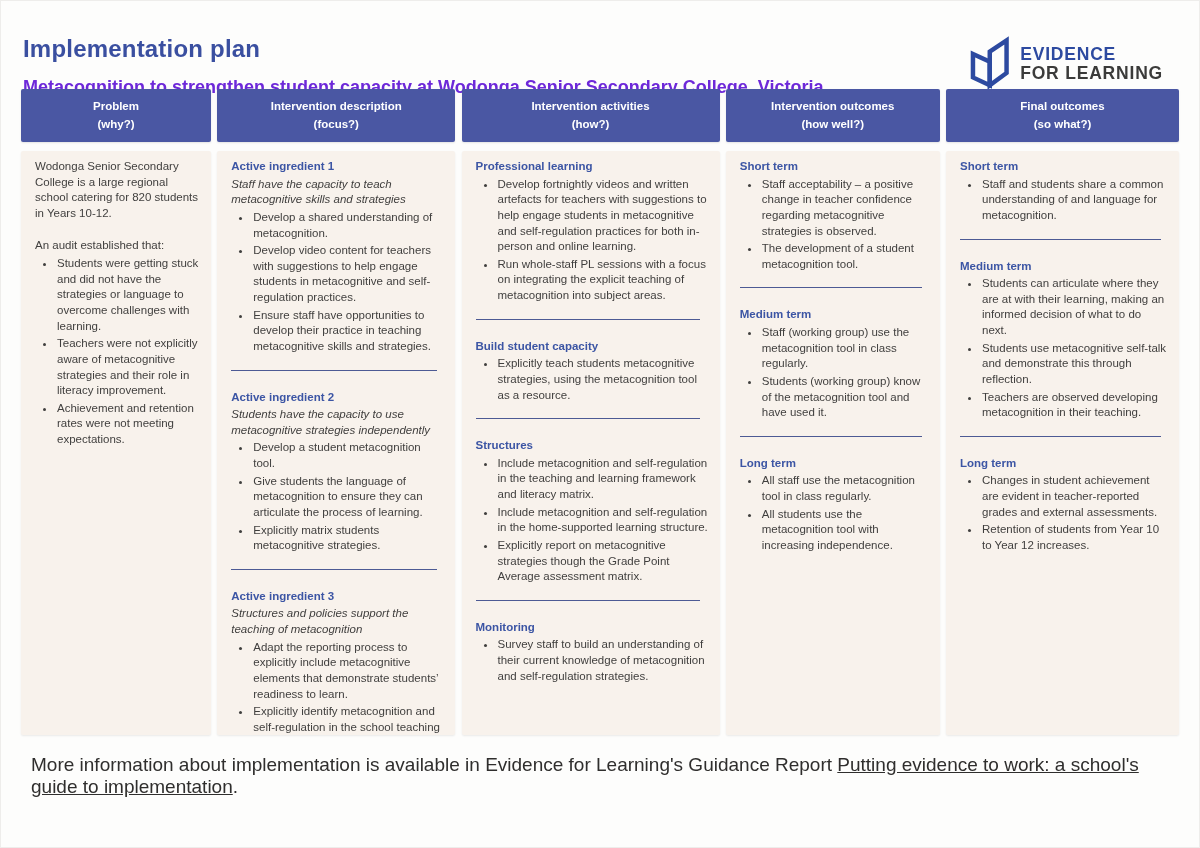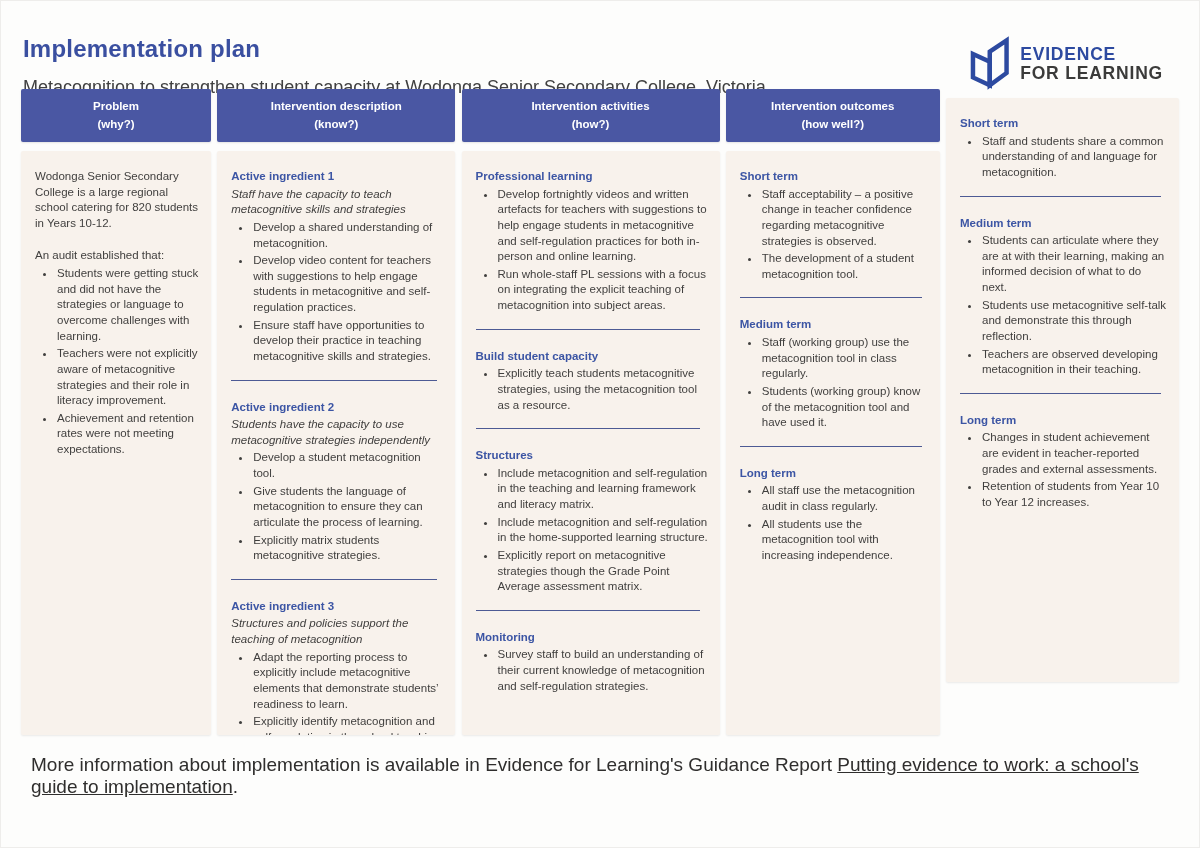--- a/index.html
+++ b/index.html
@@ -25,22 +25,22 @@
   }
   .page-title {
     font-size: 24px;
     font-weight: bold;
     color: #3a4fa0;
     letter-spacing: 0.2px;
   }
   .page-subtitle {
     margin-top: 14px;
     font-size: 18px;
-    font-weight: normal;
-    color: #404040;
+    font-weight: bold;
+    color: #6d28d9;
   }
   .logo { display: flex; align-items: center; gap: 0; margin-right: 4px; margin-top: -4px; }
   .logo svg { display: block; }
   .logo-text { line-height: 1.1; }
   .logo-line1 { font-size: 17.5px; font-weight: bold; letter-spacing: 0.8px; color: #2d4aa0; }
   .logo-line2 { font-size: 17.5px; font-weight: bold; letter-spacing: 0.8px; color: #3b3b3a; }
 
   
   .columns {
     display: flex;
@@ -71,21 +71,21 @@
     font-weight: bold;
     line-height: 1.55;
     text-align: center;
   }
 
   .panel {
     margin-top: 9px;
     height: 584px;
     background: #f8f2ec;
     border-radius: 2px;
-    padding: 18px 10px 12px 14px;
+    padding: 8px 10px 12px 14px;
     font-size: 11.5px;
     line-height: 1.36;
     color: #403f3e;
     overflow: hidden;
     box-shadow: 0 1px 2px rgba(0,0,0,0.08);
   }
 
   .para { margin: 0 0 16px 0; }
   .para + .bullets { margin-top: -13px; }
 
@@ -160,21 +160,21 @@
           <ul class="bullets">
             <li>Students were getting stuck and did not have the strategies or language to overcome challenges with learning.</li>
             <li>Teachers were not explicitly aware of metacognitive strategies and their role in literacy improvement.</li>
             <li>Achievement and retention rates were not meeting expectations.</li>
           </ul>
         </div>
       </section>
       <section class="column">
         <div class="band">
           <div class="band-title">Intervention description</div>
-          <div class="band-sub">(know?)</div>
+          <div class="band-sub">(focus?)</div>
         </div>
         <div class="panel">
           <div class="sec-heading">Active ingredient 1</div>
           <div class="sec-italic">Staff have the capacity to teach metacognitive skills and strategies</div>
           <ul class="bullets">
             <li>Develop a shared understanding of metacognition.</li>
             <li>Develop video content for teachers with suggestions to help engage students in metacognitive and self-regulation practices.</li>
             <li>Ensure staff have opportunities to develop their practice in teaching metacognitive skills and strategies.</li>
           </ul>
           <hr class="divider">
@@ -237,26 +237,30 @@
           </ul>
           <hr class="divider">
           <div class="sec-heading">Medium term</div>
           <ul class="bullets">
             <li>Staff (working group) use the metacognition tool in class regularly.</li>
             <li>Students (working group) know of the metacognition tool and have used it.</li>
           </ul>
           <hr class="divider">
           <div class="sec-heading">Long term</div>
           <ul class="bullets">
-            <li>All staff use the metacognition audit in class regularly.</li>
+            <li>All staff use the metacognition tool in class regularly.</li>
             <li>All students use the metacognition tool with increasing independence.</li>
           </ul>
         </div>
       </section>
       <section class="column">
+        <div class="band">
+          <div class="band-title">Final outcomes</div>
+          <div class="band-sub">(so what?)</div>
+        </div>
         <div class="panel">
           <div class="sec-heading">Short term</div>
           <ul class="bullets">
             <li>Staff and students share a common understanding of and language for metacognition.</li>
           </ul>
           <hr class="divider">
           <div class="sec-heading">Medium term</div>
           <ul class="bullets">
             <li>Students can articulate where they are at with their learning, making an informed decision of what to do next.</li>
             <li>Students use metacognitive self-talk and demonstrate this through reflection.</li>

